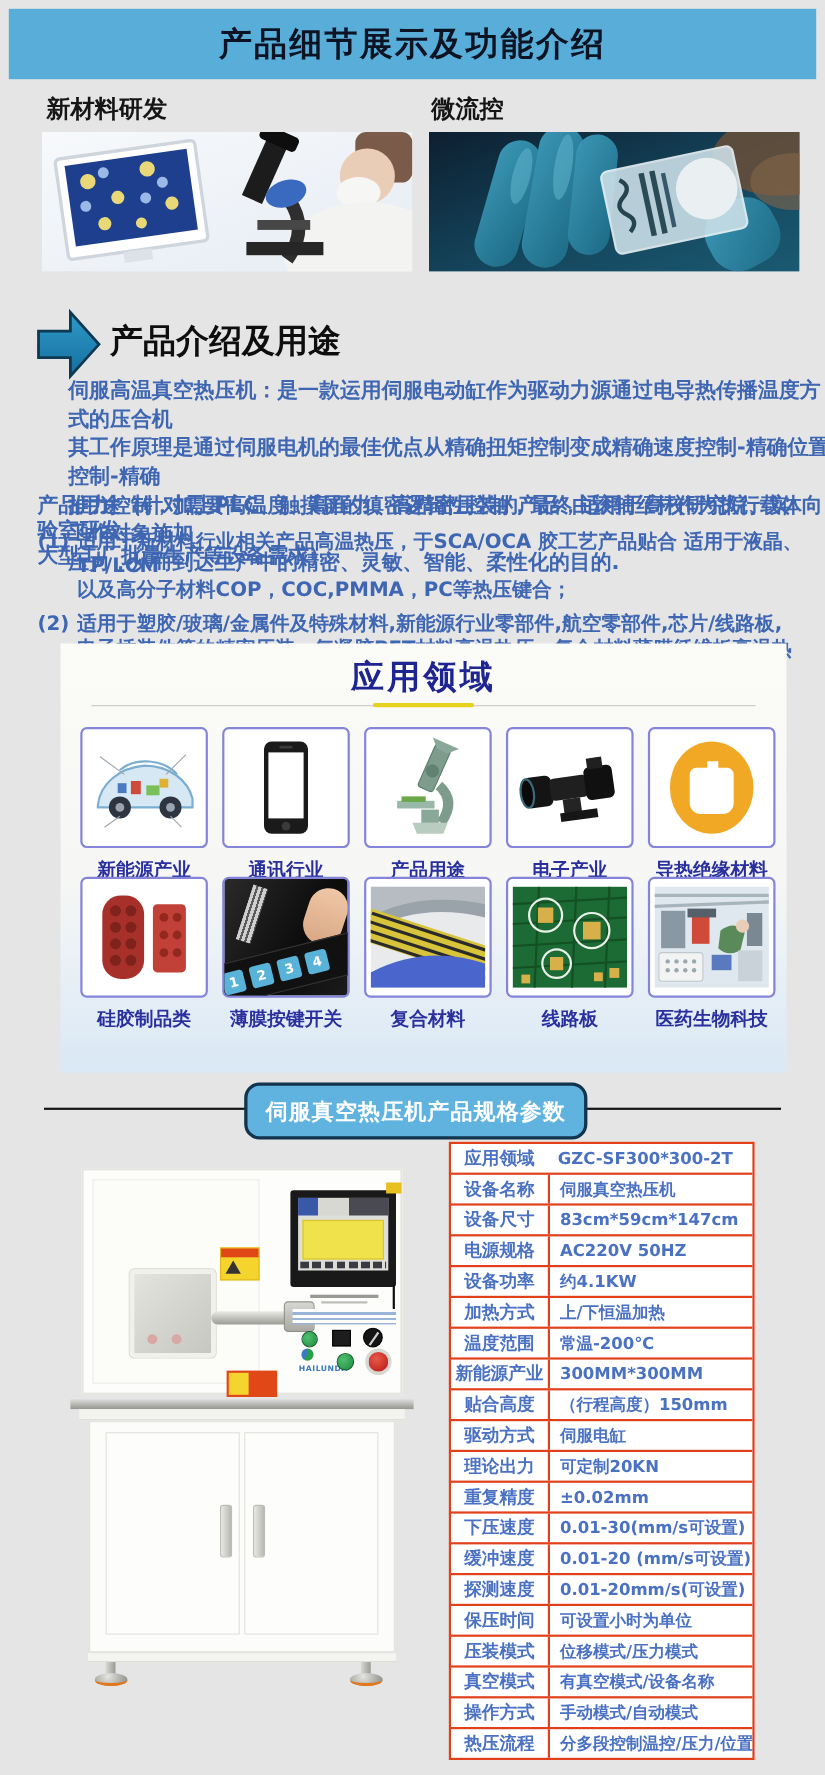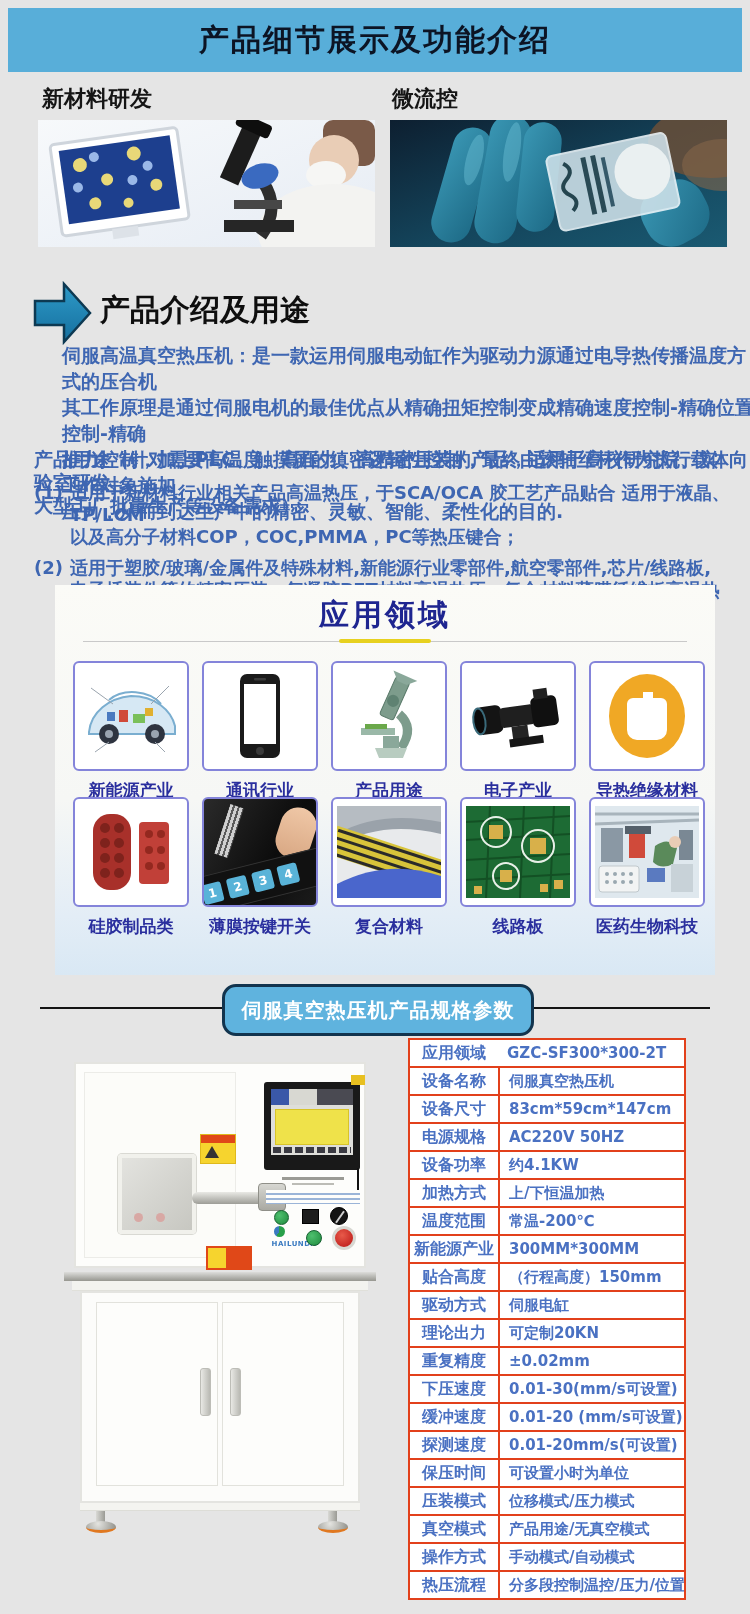--- a/index.html
+++ b/index.html
@@ -578,21 +578,21 @@
       <div class="spec-row">
       <div class="spec-label">保压时间</div>
       <div class="spec-value">可设置小时为单位</div>
     </div>
       <div class="spec-row">
       <div class="spec-label">压装模式</div>
       <div class="spec-value">位移模式/压力模式</div>
     </div>
       <div class="spec-row">
       <div class="spec-label">真空模式</div>
-      <div class="spec-value">产品用途/无真空模式</div>
+      <div class="spec-value">有真空模式/设备名称</div>
     </div>
       <div class="spec-row">
       <div class="spec-label">操作方式</div>
       <div class="spec-value">手动模式/自动模式</div>
     </div>
       <div class="spec-row">
       <div class="spec-label">热压流程</div>
       <div class="spec-value">分多段控制温控/压力/位置</div>
     </div>
     </div>

